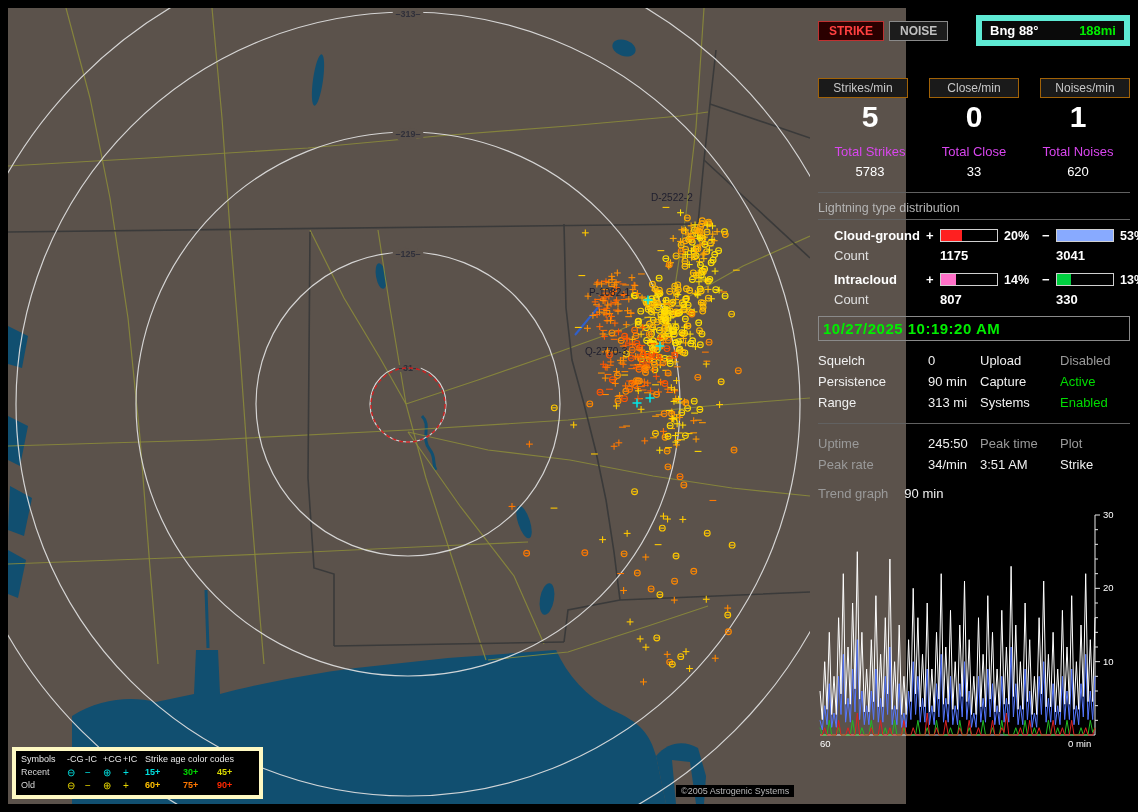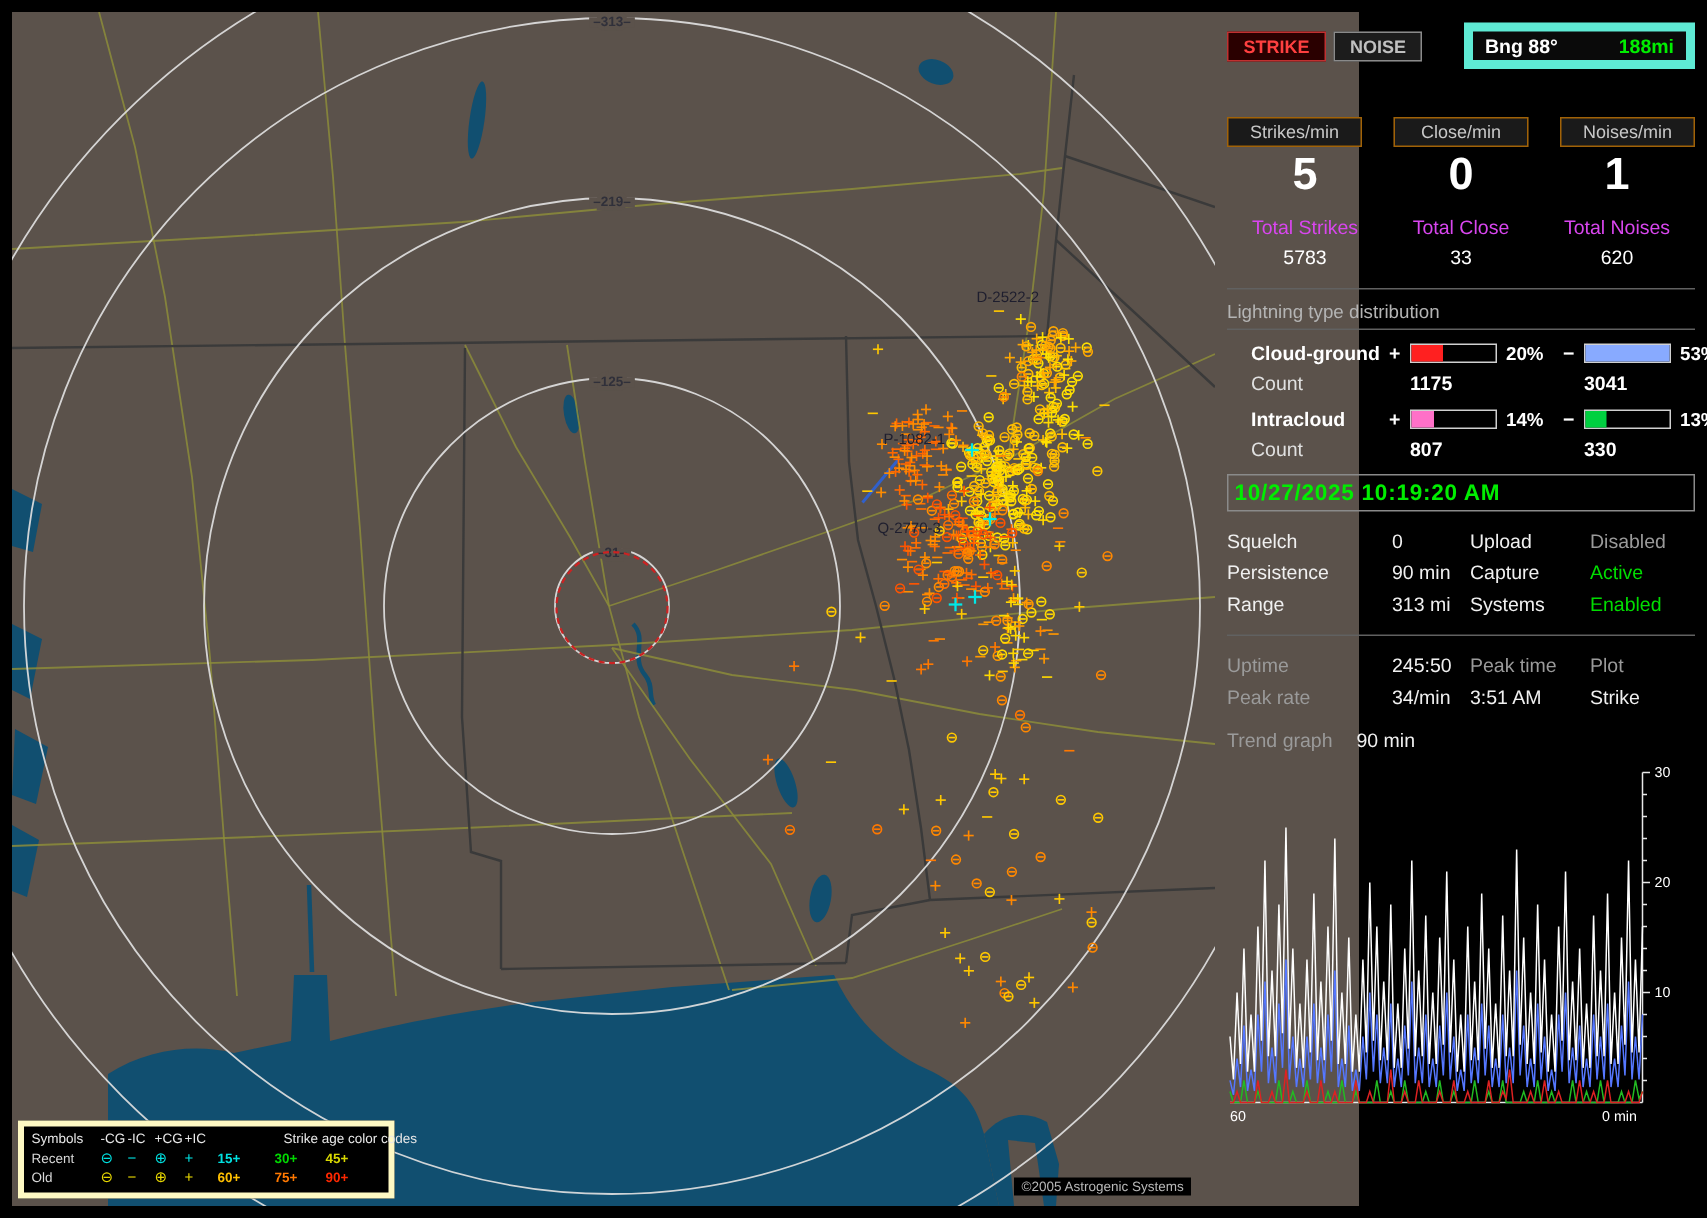--- a/index.html
+++ b/index.html
@@ -3,21 +3,21 @@
 <meta charset="utf-8">
 <style>
   html,body{margin:0;padding:0;background:#000;}
   body{width:1138px;height:812px;position:relative;font-family:"Liberation Sans",sans-serif;overflow:hidden;}
   #map{position:absolute;left:8px;top:8px;width:898px;height:796px;background:#5b524b;overflow:hidden;}
   #mapsvg{position:absolute;left:0;top:0;}
   
   #legend{position:absolute;left:4px;bottom:5px;background:#000;border:4px solid #fef9c3;color:#fff;}
   .lg-grid{display:grid;grid-template-columns:46px 18px 18px 20px 22px 38px 34px 38px;font-size:9px;line-height:13px;padding:2px 4px 3px 5px;align-items:center;}
   .lg-h{color:#e8e8e8;}
-  .lg-age-h{grid-column:6 / span 3;color:#e8e8e8;white-space:nowrap;margin-left:44px;}
+  .lg-age-h{grid-column:6 / span 3;color:#e8e8e8;white-space:nowrap;}
   .lg-l{color:#d8d8d8;}
   .lg-sym{font-size:10px;text-align:left;}
   .lg-agecell{font-weight:bold;}
   #copyright{position:absolute;left:668px;top:777px;background:#000;color:#b8b8b8;font-size:9px;padding:1px 5px;}
   
   #panel{position:absolute;left:818px;top:8px;width:312px;height:796px;color:#ddd;font-size:13px;}
   .toprow{display:flex;align-items:center;margin-top:7px;}
   .btn{font-family:"Liberation Sans",sans-serif;font-weight:bold;font-size:12px;padding:2px 10px;cursor:pointer;}
   .btn.strike{background:#2a0000;border:1px solid #c03030;color:#ff4040;}
   .btn.noise{background:#1c1c1c;border:1px solid #8a8a8a;color:#c0c0c0;margin-left:5px;}

